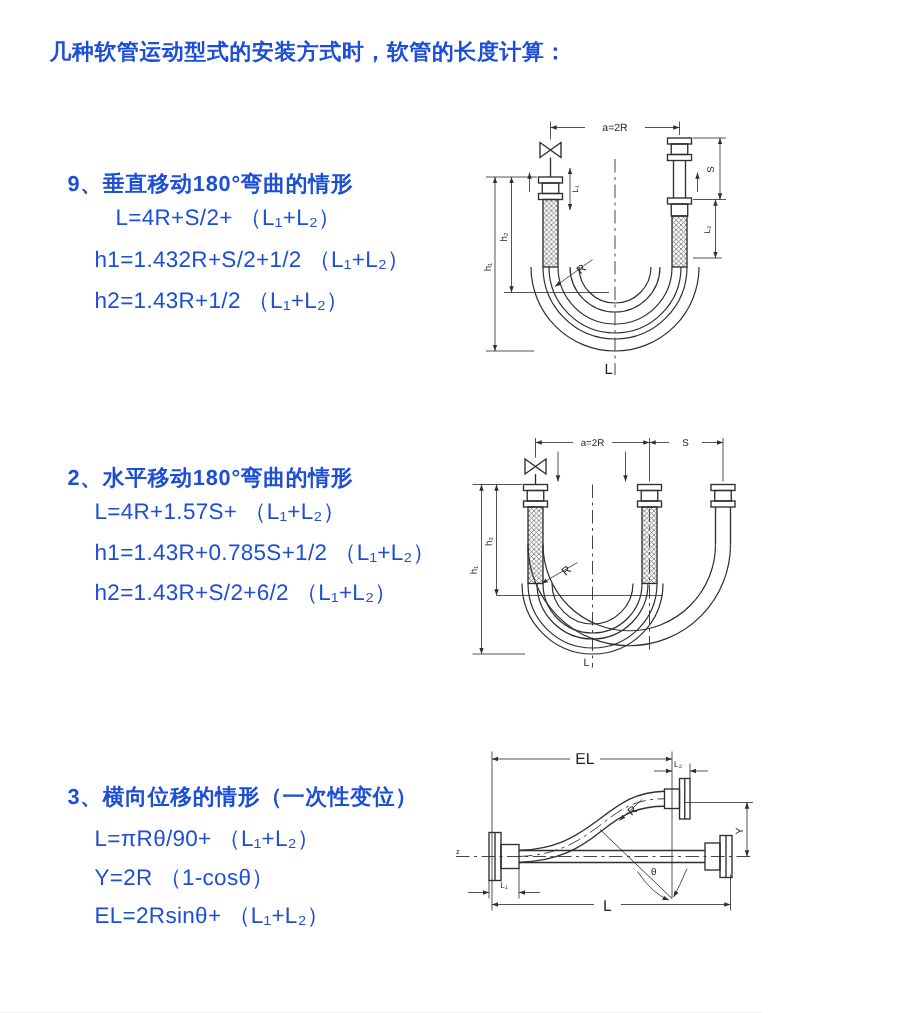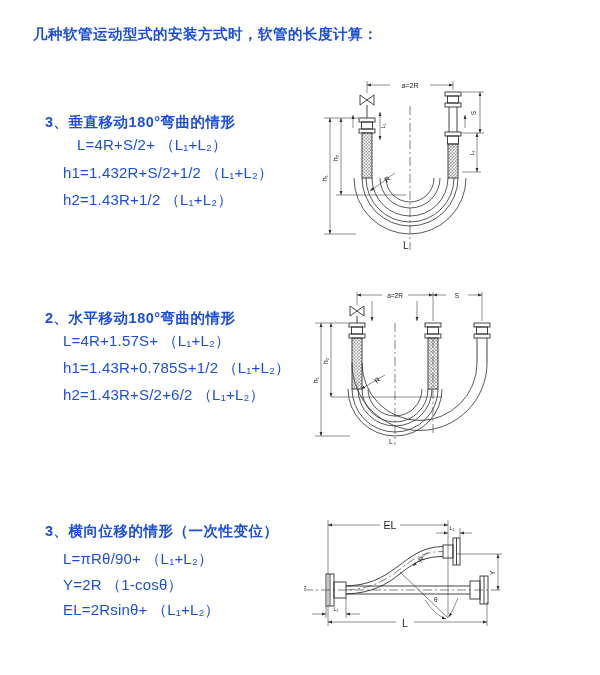--- a/index.html
+++ b/index.html
@@ -29,21 +29,21 @@
     fill:#222222;
   }
 </style>
 </head>
 <body>
 
 <div class="page">
 
   <div class="doc-title">几种软管运动型式的安装方式时，软管的长度计算：</div>
 
-  <div class="sec-heading" style="top:113px;">3、垂直移动180°弯曲的情形</div>
+  <div class="sec-heading" style="top:113px;">9、垂直移动180°弯曲的情形</div>
   <div class="formula" style="top:136px;margin-left:14px;">L=4R+S/2+ （L₁+L₂）</div>
   <div class="formula" style="top:164px;">h1=1.432R+S/2+1/2 （L₁+L₂）</div>
   <div class="formula" style="top:191px;">h2=1.43R+1/2 （L₁+L₂）</div>
 
   <div class="sec-heading" style="top:309px;">2、水平移动180°弯曲的情形</div>
   <div class="formula" style="top:332px;text-align:center;">L=4R+1.57S+ （L₁+L₂）</div>
   <div class="formula" style="top:359px;">h1=1.43R+0.785S+1/2 （L₁+L₂）</div>
   <div class="formula" style="top:386px;">h2=1.43R+S/2+6/2 （L₁+L₂）</div>
 
   <div class="sec-heading" style="top:522px;">3、横向位移的情形（一次性变位）</div>
@@ -224,21 +224,21 @@
       <text x="87" y="14.5" font-size="6.5" text-anchor="middle">a=2R</text>
       <text x="149" y="14.5" font-size="6.5" text-anchor="middle">S</text>
       <text x="10" y="97" font-size="6.5" text-anchor="middle" transform="rotate(-90 10 97)">h₁</text>
       <text x="20" y="78" font-size="6.5" text-anchor="middle" transform="rotate(-90 20 78)">h₂</text>
       <text x="69" y="101" font-size="7.5" transform="rotate(-40 69 101)">R</text>
       <text x="81" y="161" font-size="7">L</text>
     </g>
   </svg>
   </div>
 
-  <div class="diagram" style="left:300px; top:510px;">
+  <div class="diagram" style="left:300px; top:491px;">
   <svg width="300" height="150" viewBox="0 0 300 150">
     <defs>
       <marker id="m3" viewBox="0 0 10 10" refX="9.5" refY="5" markerWidth="8" markerHeight="8" orient="auto-start-reverse">
         <path d="M0,1.6 L9.5,5 L0,8.4 Z" fill="#2f2f2f"></path>
       </marker>
     </defs>
 
     <g stroke="#2f2f2f" fill="none" stroke-width="0.9">
 
       <line x1="4" y1="80" x2="200" y2="80" stroke-width="0.6" stroke-dasharray="9 3 2 3"></line>

